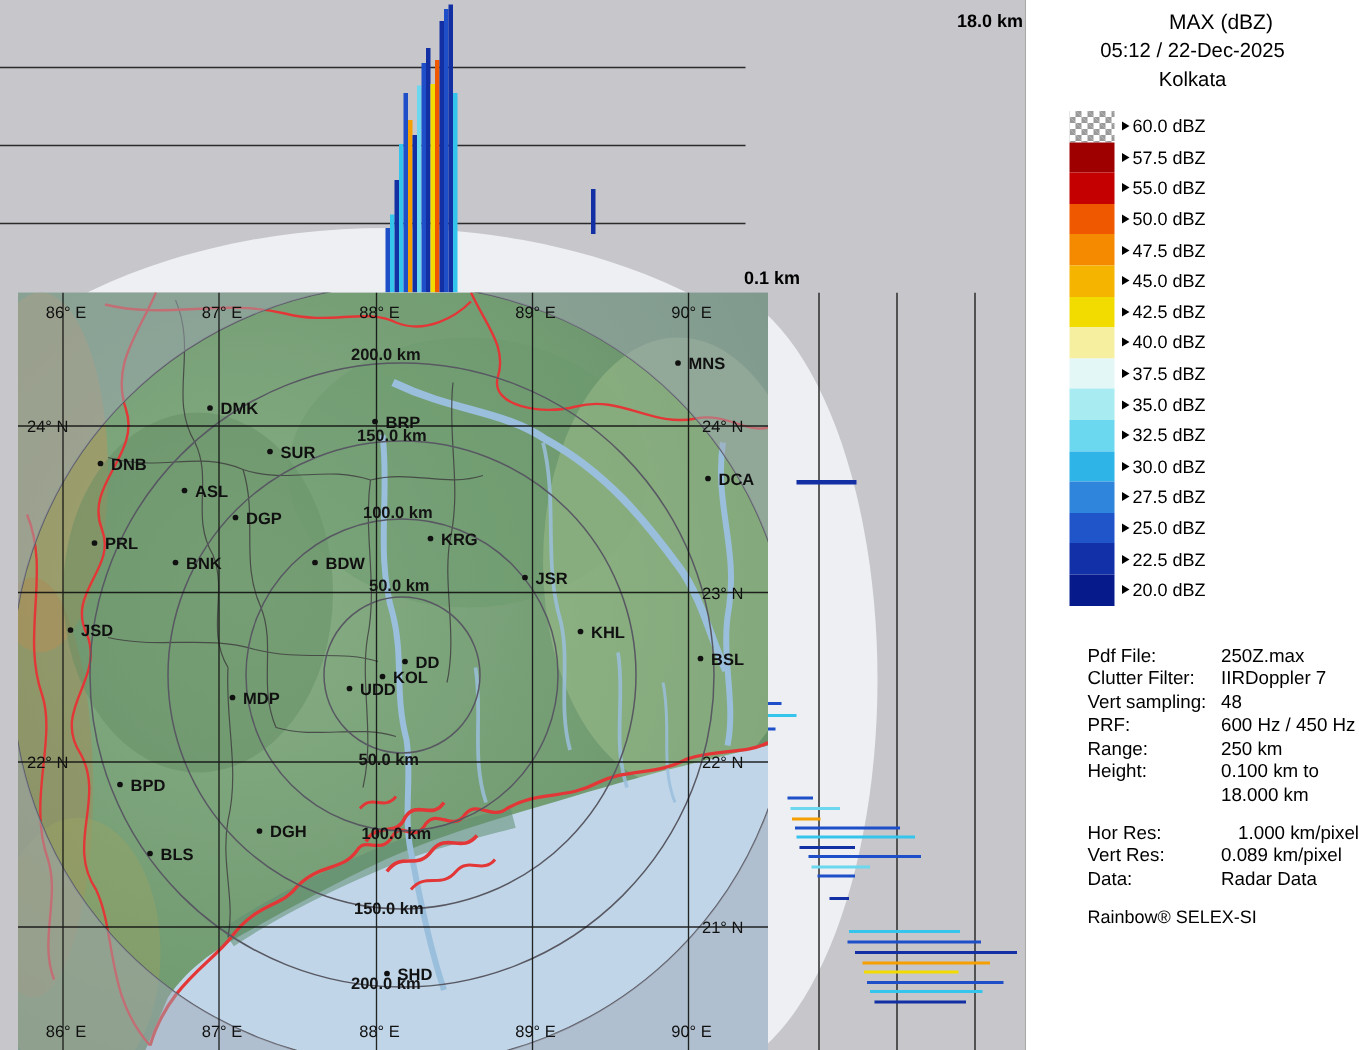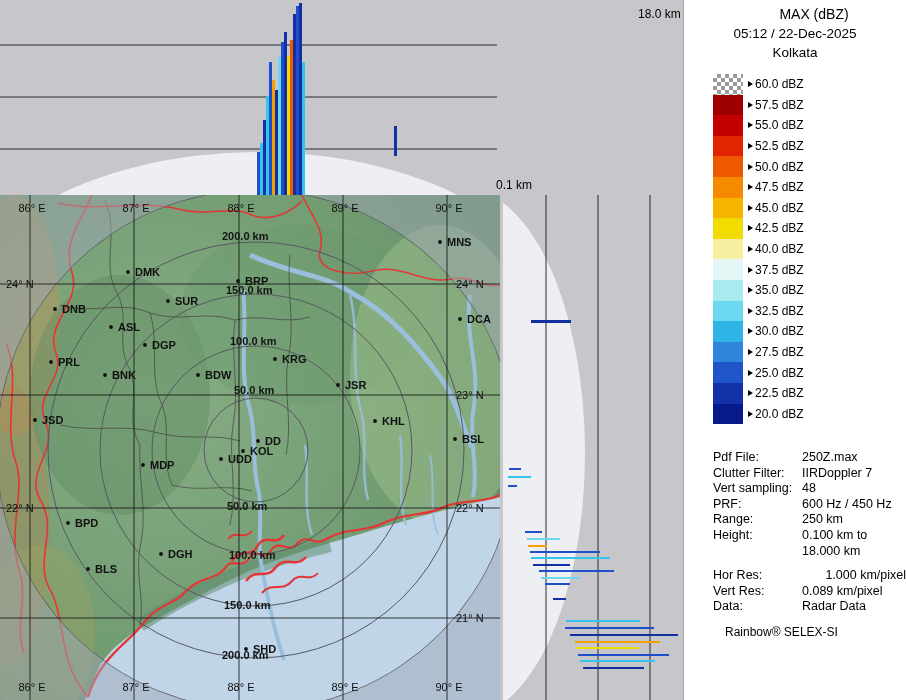--- a/index.html
+++ b/index.html
@@ -1,39 +1,39 @@
 <!DOCTYPE html>
 <html><head>
 <meta charset="utf-8">
 <style>
   *{margin:0;padding:0;box-sizing:border-box;}
   html,body{width:906px;height:700px;overflow:hidden;background:#c6c6cb;font-family:"Liberation Sans",sans-serif;color:#000;}
   #app{position:relative;width:906px;height:700px;}
   .panel{position:absolute;}
   #top-panel{left:0;top:0;width:683px;height:195px;}
   #side-panel{left:503px;top:195px;width:180px;height:505px;}
-  #map-panel{left:0;top:195px;width:432px;height:505px;}
+  #map-panel{left:12px;top:195px;width:432px;height:505px;}
   #legend-panel{left:683px;top:0;width:223px;height:700px;background:#ffffff;border-left:1px solid #a8a8a8;padding-top:6px;}
-  .axis-label{position:absolute;font-size:12px;color:#000;}
+  .axis-label{position:absolute;font-size:12px;color:#000;font-weight:bold;}
   #top-axis-label{left:638px;top:7px;}
   #side-axis-label{left:496px;top:178px;}
   #legend-title{text-align:center;font-size:14px;padding-left:38px;}
   #legend-datetime{text-align:center;font-size:13.5px;margin-top:4px;}
   #legend-station{text-align:center;font-size:13.5px;margin-top:4px;}
   #scale{margin:14px 0 12px 29px;}
   .scale-row{display:flex;align-items:center;height:20.6px;}
   .swatch{width:30px;height:20.6px;flex:none;}
   .checker{background-color:#fff;
     background-image:linear-gradient(45deg,#9a9a9a 25%,transparent 25%,transparent 75%,#9a9a9a 75%),
                      linear-gradient(45deg,#9a9a9a 25%,transparent 25%,transparent 75%,#9a9a9a 75%);
     background-size:8px 8px;background-position:0 0,4px 4px;}
   .arrow{width:0;height:0;border-left:5px solid #000;border-top:3px solid transparent;border-bottom:3px solid transparent;margin:0 2px 0 5px;flex:none;}
   .scale-label{font-size:12px;white-space:nowrap;}
   #info{margin:26px 0 0 29px;font-size:12.5px;}
-  .info-row{display:flex;line-height:15.6px;}
+  .info-row{display:flex;line-height:15.6px;margin-left:12px;}
   .info-row .lbl{width:89px;flex:none;white-space:nowrap;}
   .info-row .val{white-space:nowrap;}
   .info-row.gap{margin-top:9px;justify-content:space-between;}
   #brand{margin:10px 0 0 41px;font-size:12px;}
   svg{display:block;}
   #map-svg text,#top-svg text,#side-svg text{font-family:"Liberation Sans",sans-serif;}
   .grid-label{font-size:11px;fill:#101010;}
   .city-label{font-size:11px;font-weight:bold;fill:#101010;}
   .ring-label{font-size:11px;font-weight:bold;fill:#141414;}
 </style>
@@ -279,25 +279,20 @@
           <div class="swatch" style="background: rgb(158, 0, 0);"></div>
           <span class="arrow"></span>
           <span class="scale-label">57.5 dBZ</span>
         </div>
         <div class="scale-row">
           <div class="swatch" style="background: rgb(196, 0, 0);"></div>
           <span class="arrow"></span>
           <span class="scale-label">55.0 dBZ</span>
         </div>
         <div class="scale-row">
-          <div class="swatch" style="background: rgb(227, 36, 0);"></div>
-          <span class="arrow"></span>
-          <span class="scale-label">52.5 dBZ</span>
-        </div>
-        <div class="scale-row">
           <div class="swatch" style="background: rgb(240, 88, 0);"></div>
           <span class="arrow"></span>
           <span class="scale-label">50.0 dBZ</span>
         </div>
         <div class="scale-row">
           <div class="swatch" style="background: rgb(245, 138, 0);"></div>
           <span class="arrow"></span>
           <span class="scale-label">47.5 dBZ</span>
         </div>
         <div class="scale-row">

